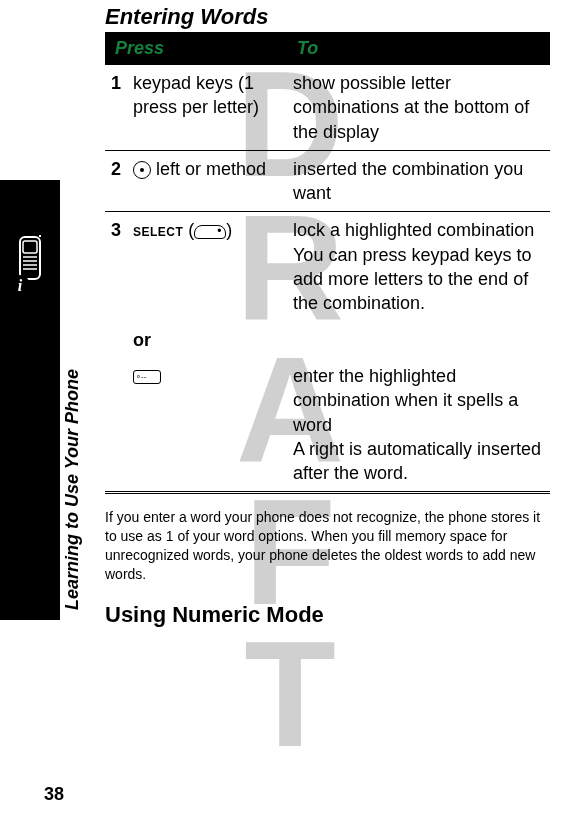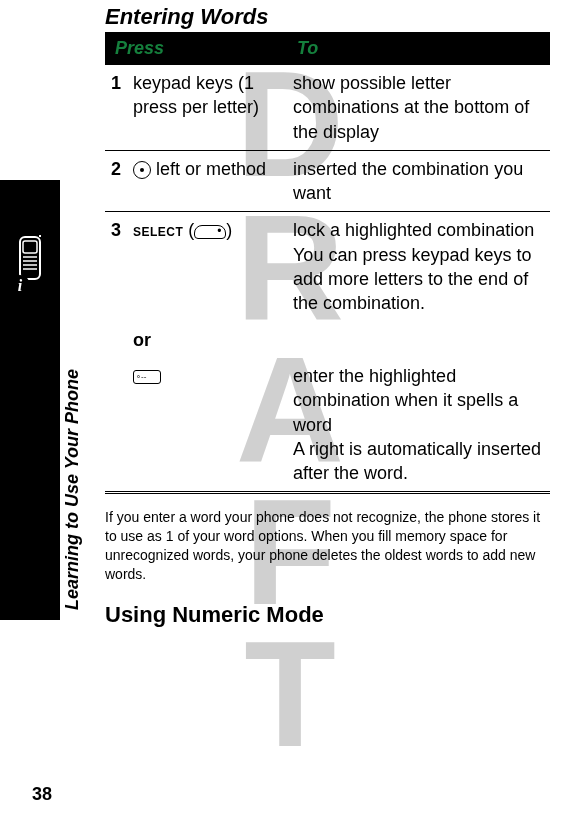--- a/index.html
+++ b/index.html
@@ -125,21 +125,21 @@
       text-align: left;
     }
     .body-text {
       font-size: 14px;
       line-height: 1.35;
       margin-top: 14px;
     }
     .page-num {
       position: absolute;
       bottom: 14px;
-      left: 32px;
+      left: 44px;
       font-weight: bold;
       font-size: 18px;
     }
     .nav-disc {
       display: inline-flex;
       width: 18px;
       height: 18px;
       border: 1.5px solid #000;
       border-radius: 50%;
       align-items: center;

